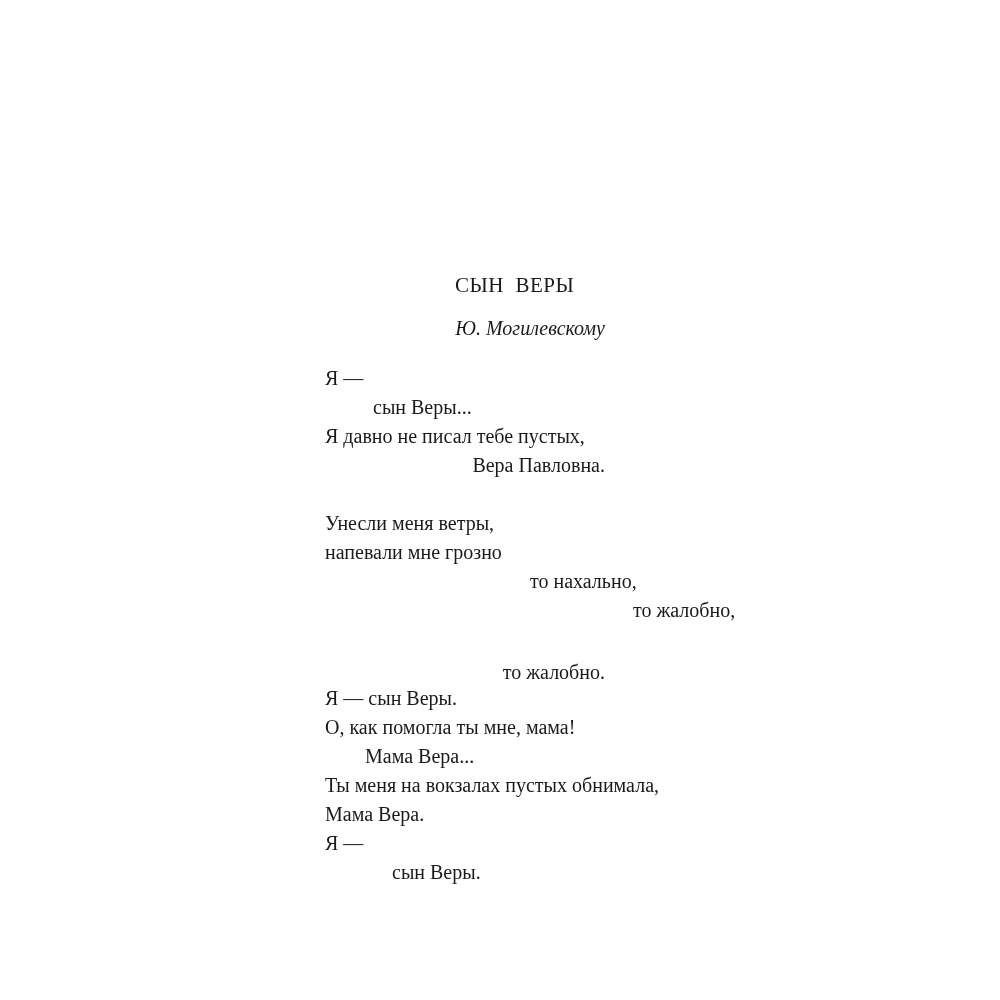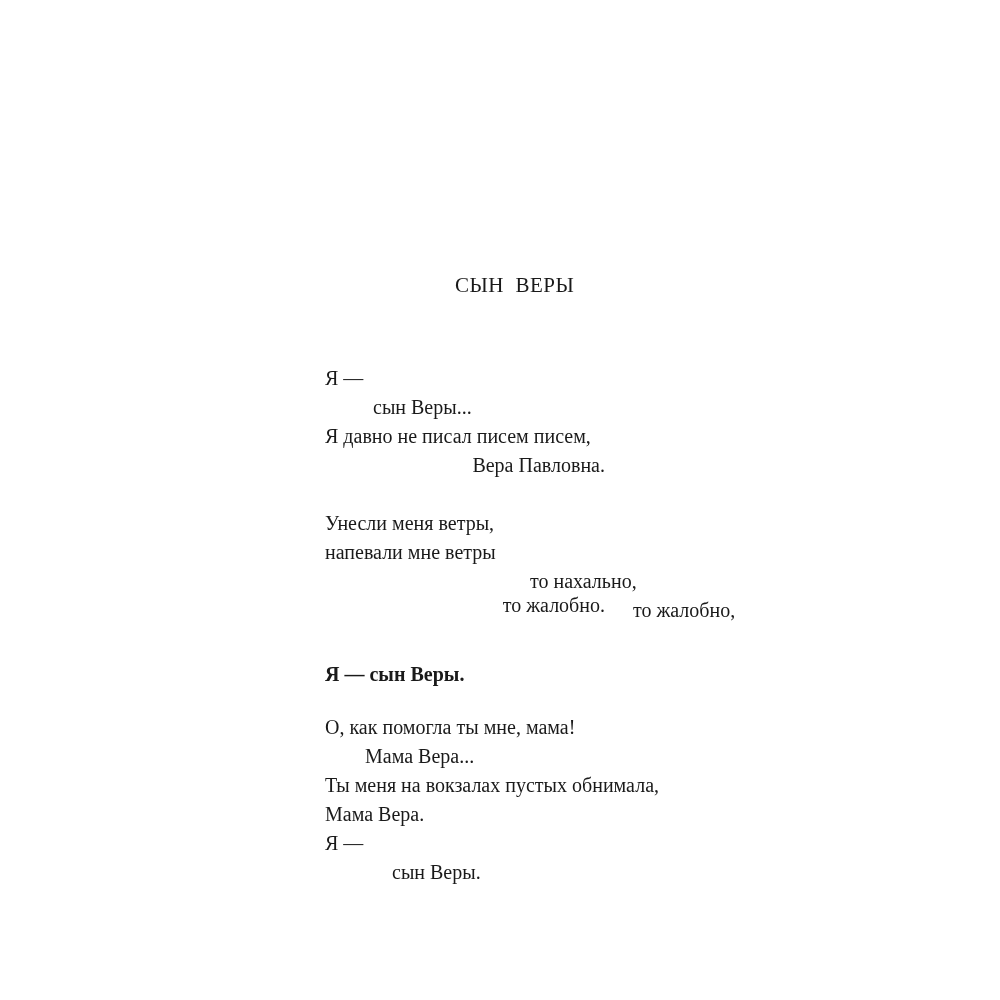--- a/index.html
+++ b/index.html
@@ -46,38 +46,39 @@
     }
     .line.left { left: 325px; }
     .line.right { right: 228px; text-align: right; }
   </style>
 </head>
 <body>
 
 <div class="page">
 
   <div class="title">СЫН  ВЕРЫ</div>
+  <div class="dedication">Ю. Могилевскому</div>
 
   <div>
     <div class="line left" style="top:364px;">Я —</div>
     <div class="line" style="left:367px; top:393px;margin-left:6px;">сын Веры...</div>
-    <div class="line left" style="top:422px;">Я давно не писал писем писем,</div>
+    <div class="line left" style="top:422px;">Я давно не писал тебе пустых,</div>
     <div class="line right" style="top:451px;">Вера Павловна.</div>
   </div>
 
   <div>
     <div class="line left" style="top:509px;">Унесли меня ветры,</div>
-    <div class="line left" style="top:538px;">напевали мне ветры</div>
+    <div class="line left" style="top:538px;">напевали мне грозно</div>
     <div class="line" style="left:530px; top:567px;">то нахально,</div>
     <div class="line" style="left:633px; top:596px;">то жалобно,</div>
-    <div class="line right" style="top:591px;text-align:center;">то жалобно.</div>
+    <div class="line right" style="top:658px;text-align:center;">то жалобно.</div>
   </div>
 
   <div>
-    <div class="line left" style="top:660px;font-weight:bold;">Я — сын Веры.</div>
+    <div class="line left" style="top:684px;">Я — сын Веры.</div>
     <div class="line left" style="top:713px;">О, как помогла ты мне, мама!</div>
     <div class="line left" style="top:742px;margin-left:40px;">Мама Вера...</div>
     <div class="line left" style="top:771px;">Ты меня на вокзалах пустых обнимала,</div>
     <div class="line left" style="top:800px;">Мама Вера.</div>
     <div class="line left" style="top:829px;">Я —</div>
     <div class="line" style="left:368px; top:858px;margin-left:24px;">сын Веры.</div>
   </div>
 
 </div>
 

